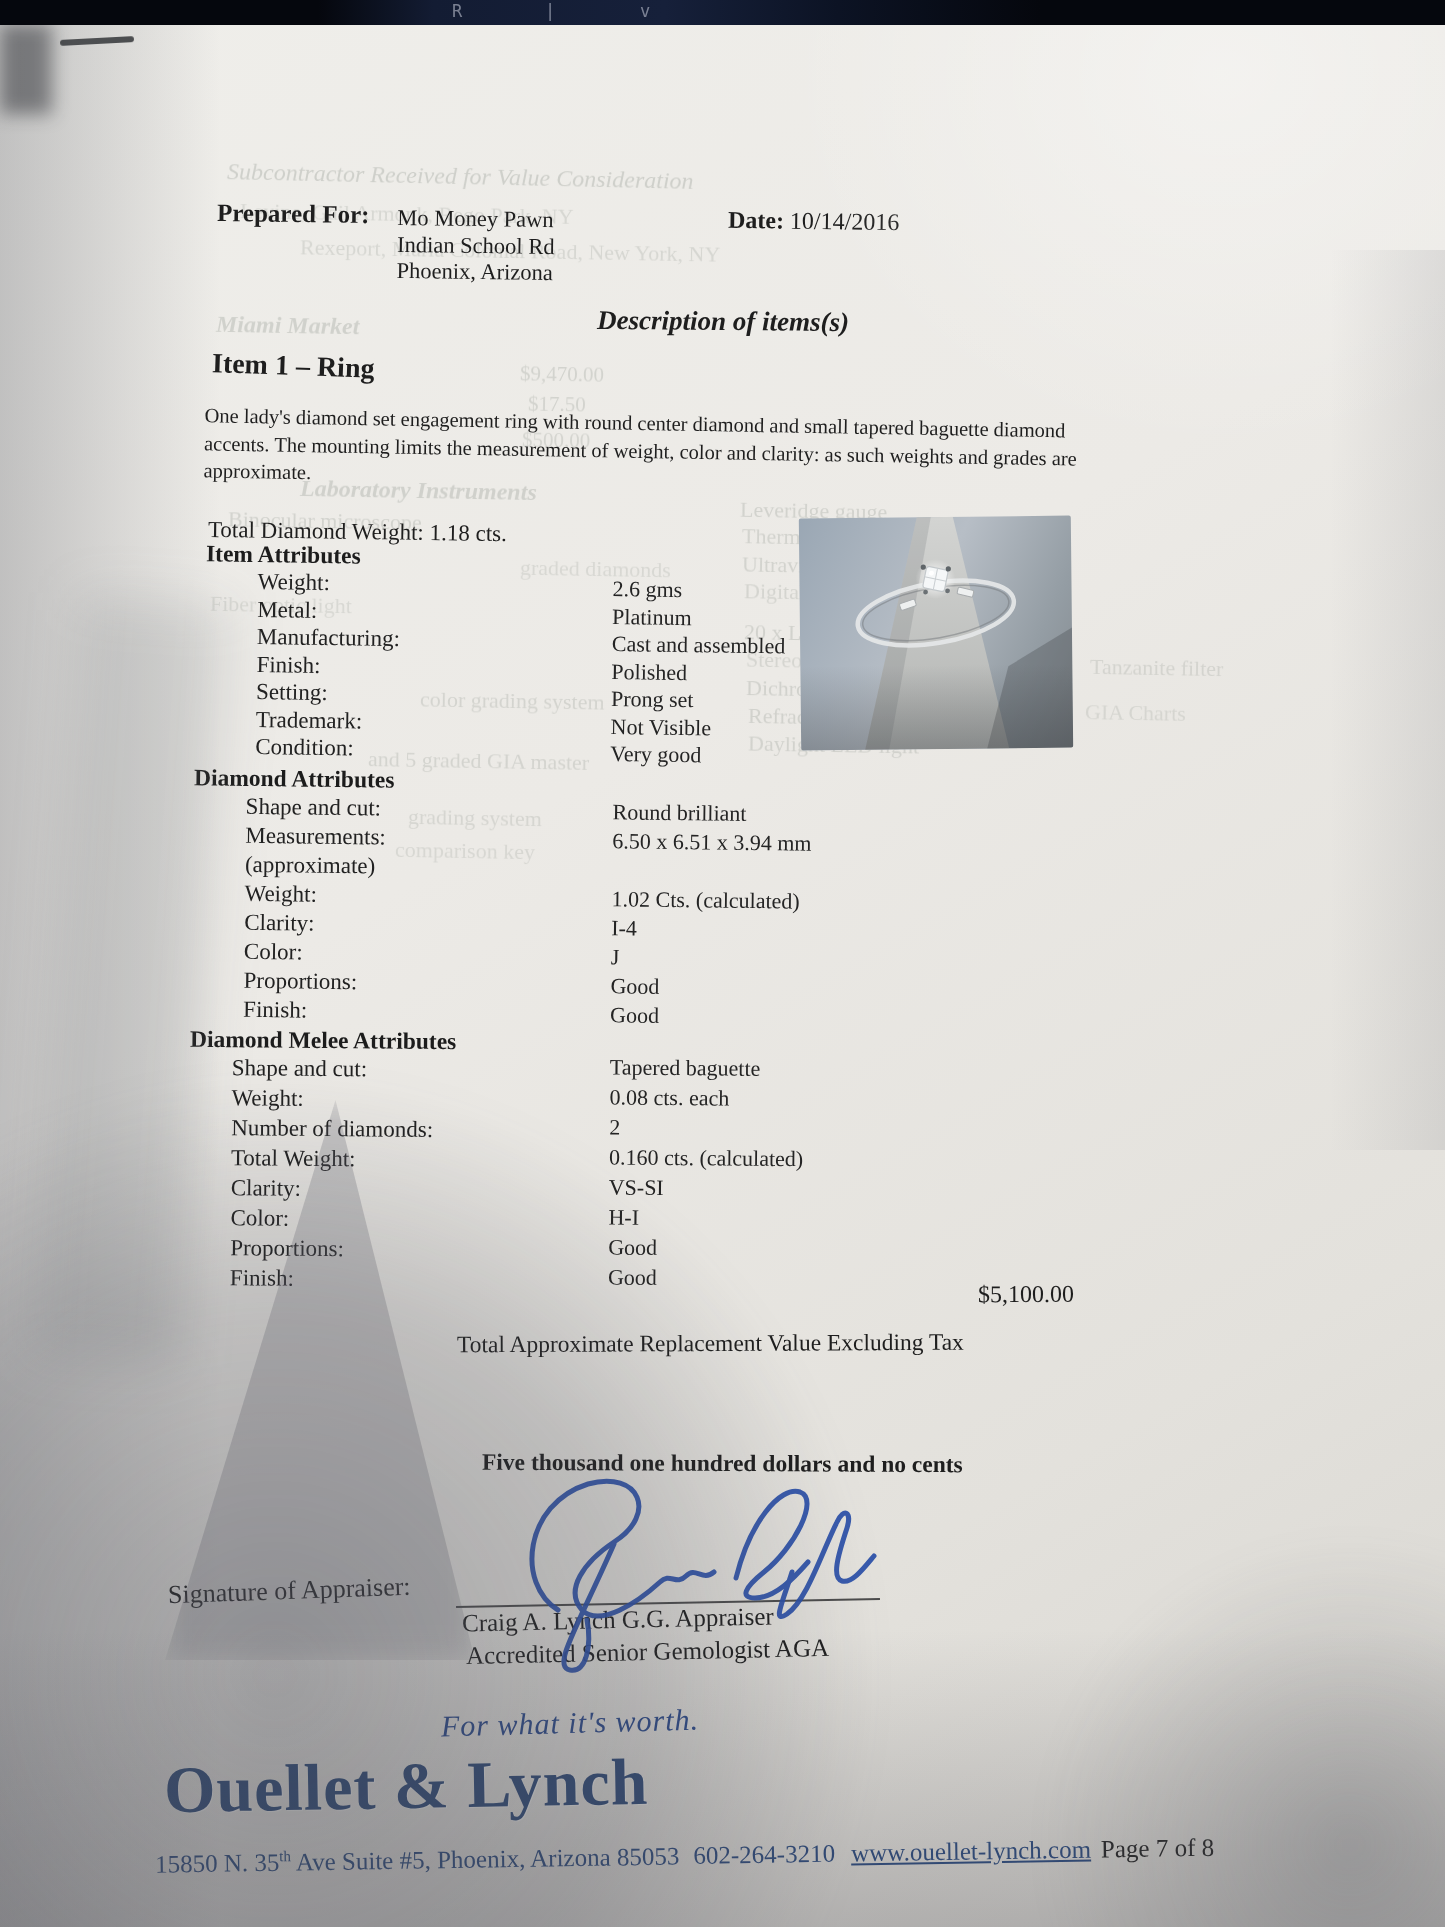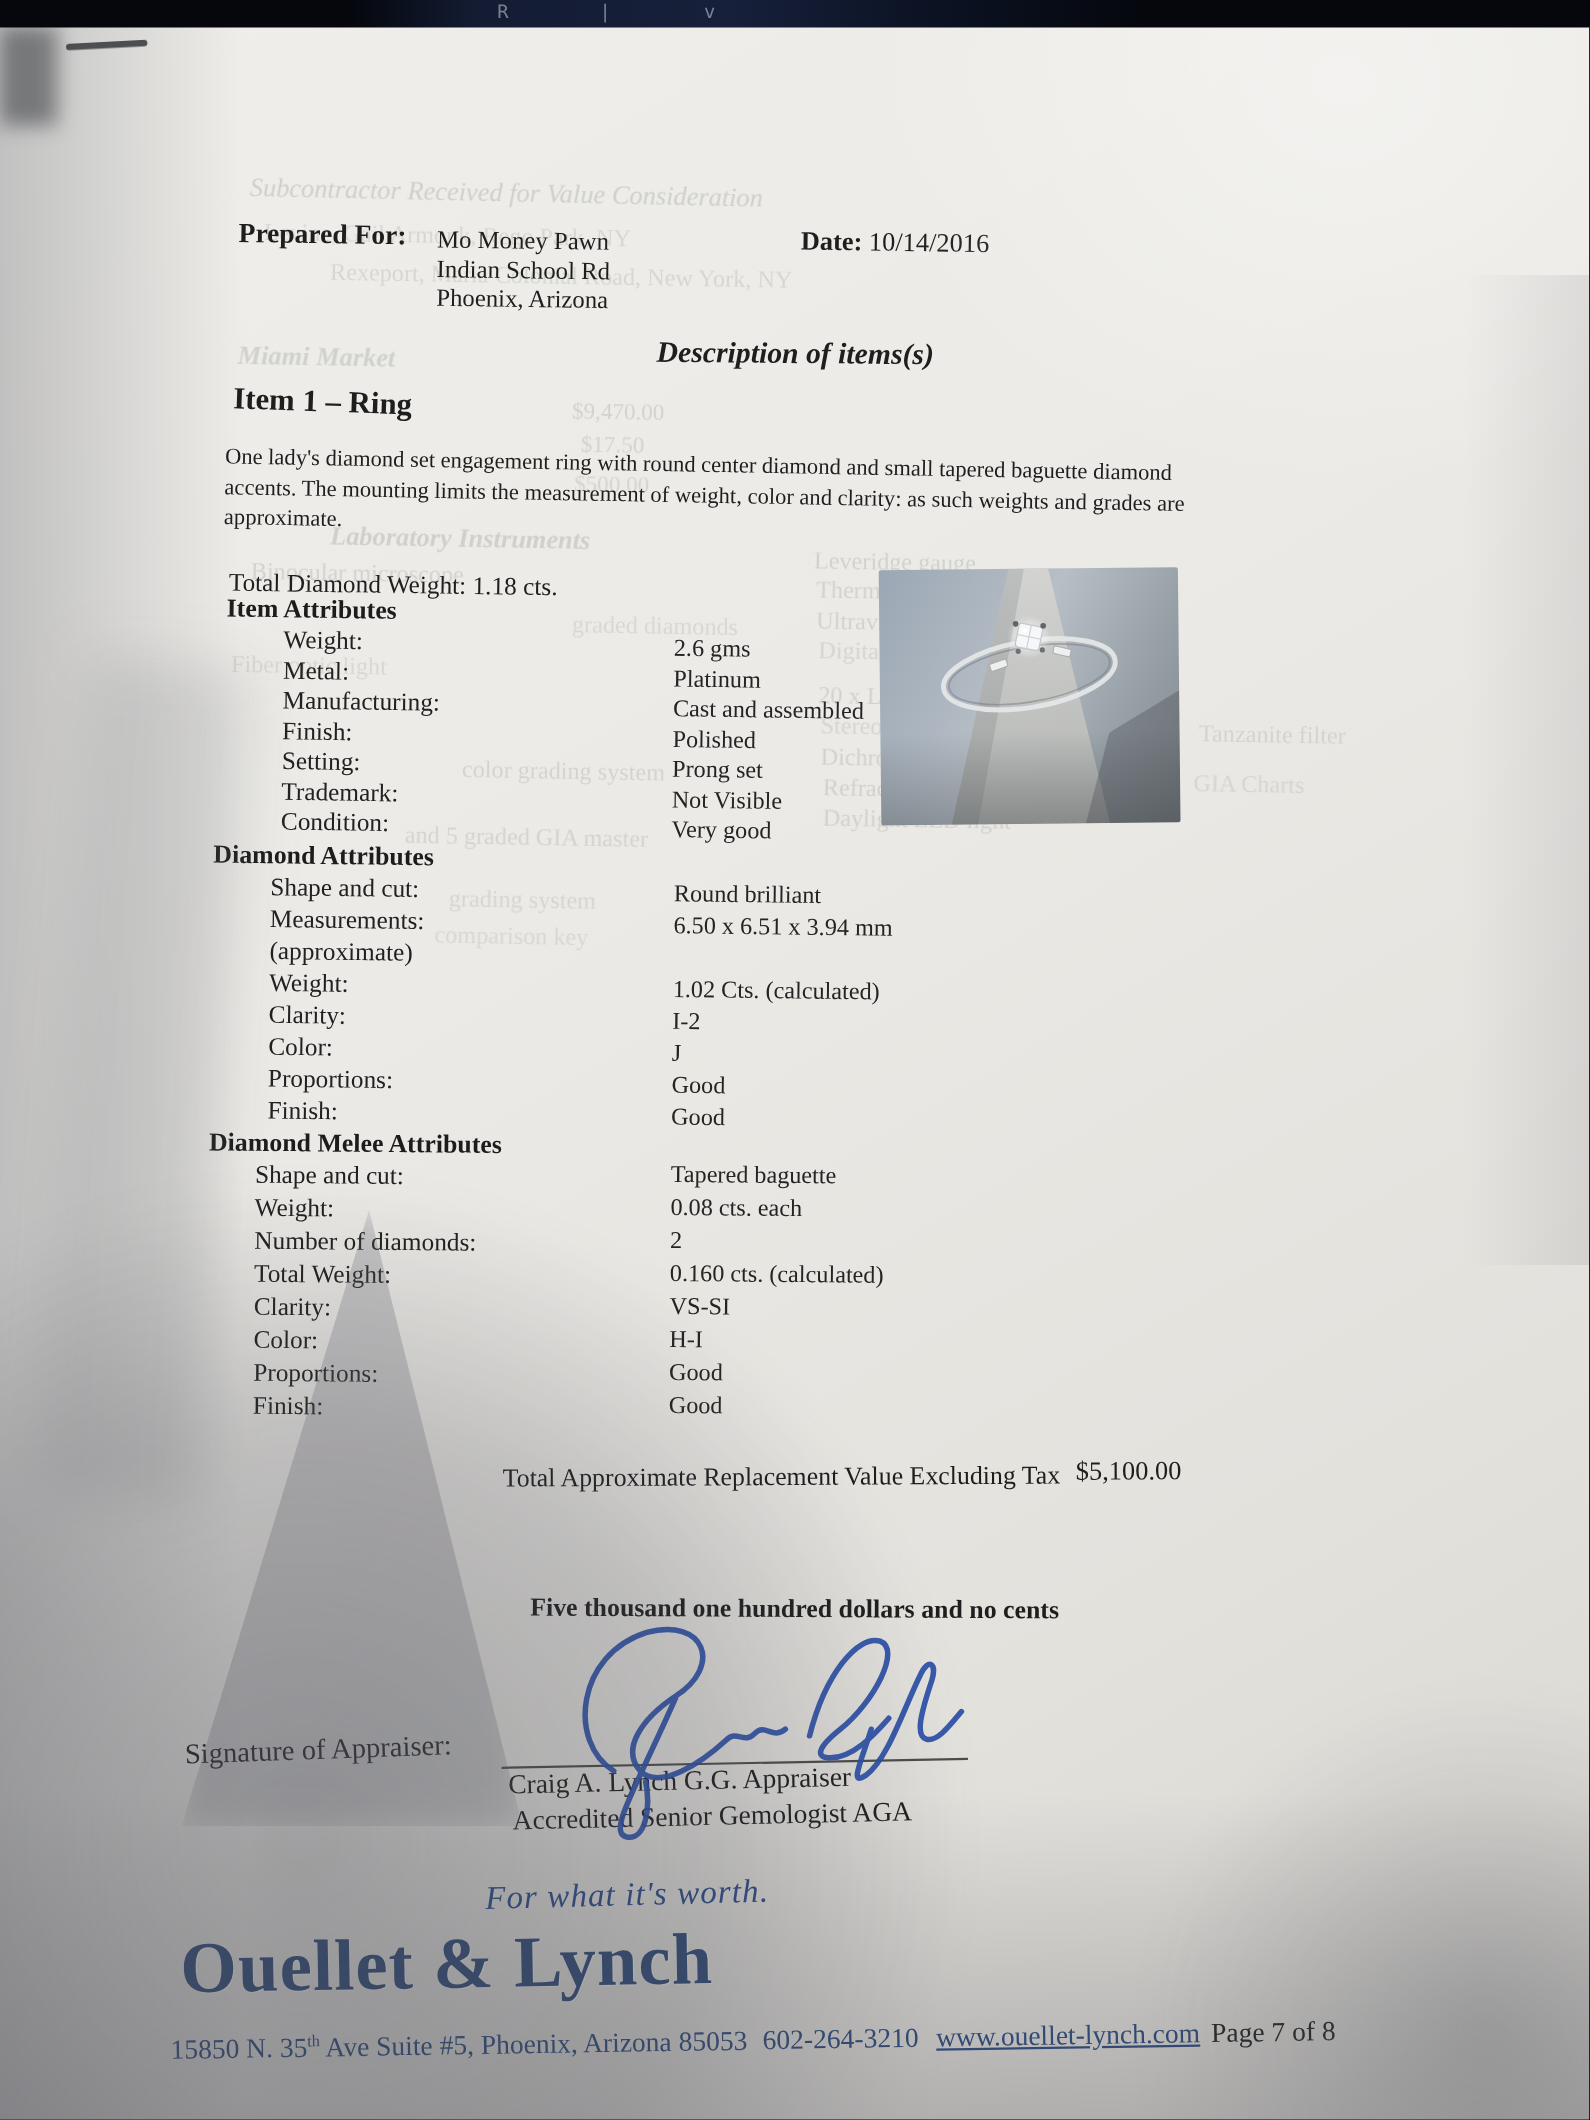--- a/index.html
+++ b/index.html
@@ -155,21 +155,21 @@
         <div class="attr-row">
           <span class="lab">(approximate)</span>
           <span class="val"></span>
         </div>
         <div class="attr-row">
           <span class="lab">Weight:</span>
           <span class="val">1.02 Cts. (calculated)</span>
         </div>
         <div class="attr-row">
           <span class="lab">Clarity:</span>
-          <span class="val">I-2</span>
+          <span class="val">I-4</span>
         </div>
         <div class="attr-row">
           <span class="lab">Color:</span>
           <span class="val">J</span>
         </div>
         <div class="attr-row">
           <span class="lab">Proportions:</span>
           <span class="val">Good</span>
         </div>
         <div class="attr-row">
@@ -246,21 +246,21 @@
       </g>
       <circle cx="124" cy="50" r="2.6" fill="#5f6569"></circle>
       <circle cx="149" cy="52" r="2.6" fill="#5f6569"></circle>
       <circle cx="126" cy="75" r="2.4" fill="#6b7175"></circle>
       <circle cx="148" cy="74" r="2.4" fill="#6b7175"></circle>
     </svg>
     <div class="dark-foot"></div>
   </div>
 
   <div class="t" style="left:457px;top:1330px;font-size:23.5px;transform:rotate(-0.3deg);">Total Approximate Replacement Value Excluding Tax</div>
-  <div class="t" style="left:978px;top:1325px;font-size:24px;transform:rotate(-0.3deg);">$5,100.00</div>
+  <div class="t" style="left:978px;top:1281px;font-size:24px;transform:rotate(-0.3deg);">$5,100.00</div>
   <div class="t b" style="left:482px;top:1450px;font-size:23.5px;transform:rotate(0.3deg);">Five thousand one hundred dollars and no cents</div>
 
   <svg id="sig-svg" width="400" height="220" viewBox="0 0 400 220">
     <g fill="none" stroke="#2a4fa8" stroke-width="5" stroke-linecap="round" opacity="0.92">
       <path d="M 70 148 C 28 122, 36 42, 100 22 C 152 8, 170 52, 126 80 C 96 100, 76 128, 94 148 C 112 166, 150 140, 172 120 C 182 110, 188 124, 198 114 C 208 104, 214 120, 226 110"></path>
       <path d="M 126 82 C 88 168, 64 204, 82 208 C 98 211, 104 184, 99 158"></path>
       <path d="M 248 116 C 262 60, 292 24, 312 30 C 332 37, 306 86, 276 110 C 256 126, 252 136, 267 136 C 287 136, 306 116, 320 100"></path>
       <path d="M 304 110 C 294 142, 284 162, 299 152 C 319 138, 334 90, 349 60 C 356 45, 364 50, 359 66 C 349 96, 344 116, 354 119 C 364 122, 376 106, 386 94"></path>
     </g>
   </svg>

